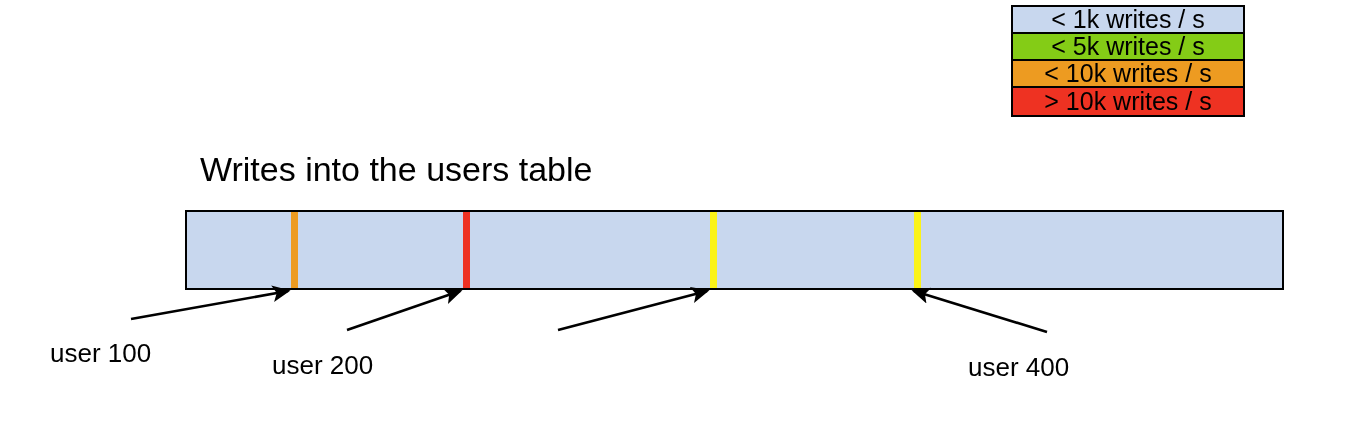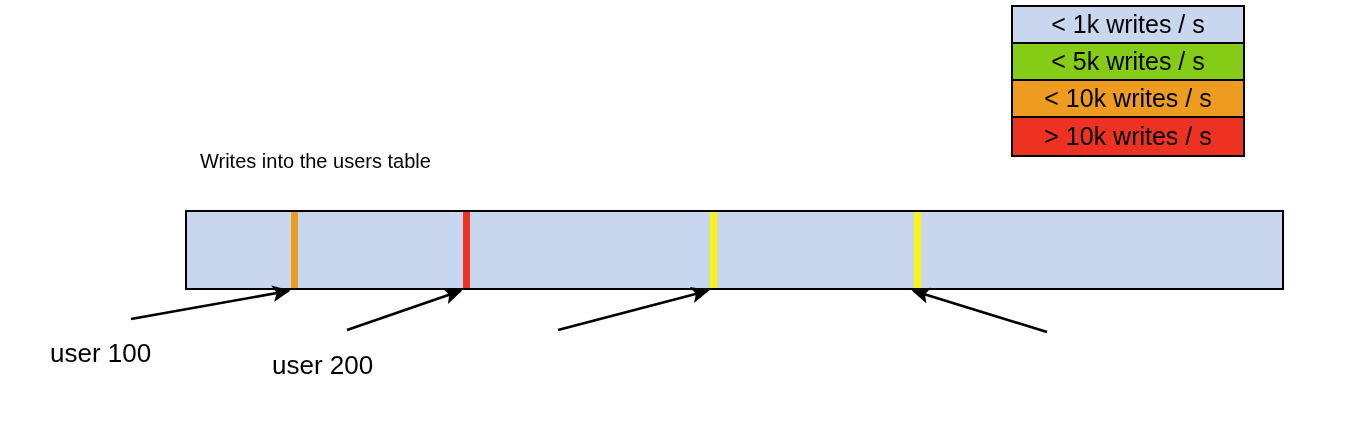--- a/index.html
+++ b/index.html
@@ -21,21 +21,21 @@
   
   #legend {
     position: absolute;
     left: 1011px;
     top: 5px;
     width: 234px;
     border: 2px solid #000000;
     box-sizing: border-box;
   }
   .legend-row {
-    height: 37px;
+    height: 27px;
     box-sizing: border-box;
     border-bottom: 2px solid #000000;
     display: flex;
     align-items: center;
     justify-content: center;
   }
   #legend .legend-row:last-child {
     border-bottom: none;
   }
   .legend-label {
@@ -44,21 +44,21 @@
     line-height: 1;
     white-space: nowrap;
     letter-spacing: 0px;
   }
 
   
   #chart-title {
     position: absolute;
     left: 200px;
     top: 150px;
-    font-size: 20px;
+    font-size: 34px;
     color: #000000;
     white-space: nowrap;
   }
 
   
   #bar {
     position: absolute;
     left: 185px;
     top: 210px;
     width: 1099px;
@@ -129,14 +129,15 @@
       </marker>
     </defs>
     <line stroke="#000000" stroke-width="2.6" marker-end="url(#arrowhead)" x1="131" y1="319" x2="288" y2="291"></line>
     <line stroke="#000000" stroke-width="2.6" marker-end="url(#arrowhead)" x1="347" y1="330" x2="460" y2="291"></line>
     <line stroke="#000000" stroke-width="2.6" marker-end="url(#arrowhead)" x1="558" y1="330" x2="707" y2="291"></line>
     <line stroke="#000000" stroke-width="2.6" marker-end="url(#arrowhead)" x1="1047" y1="332" x2="914" y2="291"></line>
   </svg>
 
   <div class="callout-label" style="left: 50px; top: 338px;">user 100</div>
   <div class="callout-label" style="left: 272px; top: 350px;">user 200</div>
+  <div class="callout-label" style="left: 968px; top: 352px;">user 400</div>
 
 </div>
 
 </body></html>

